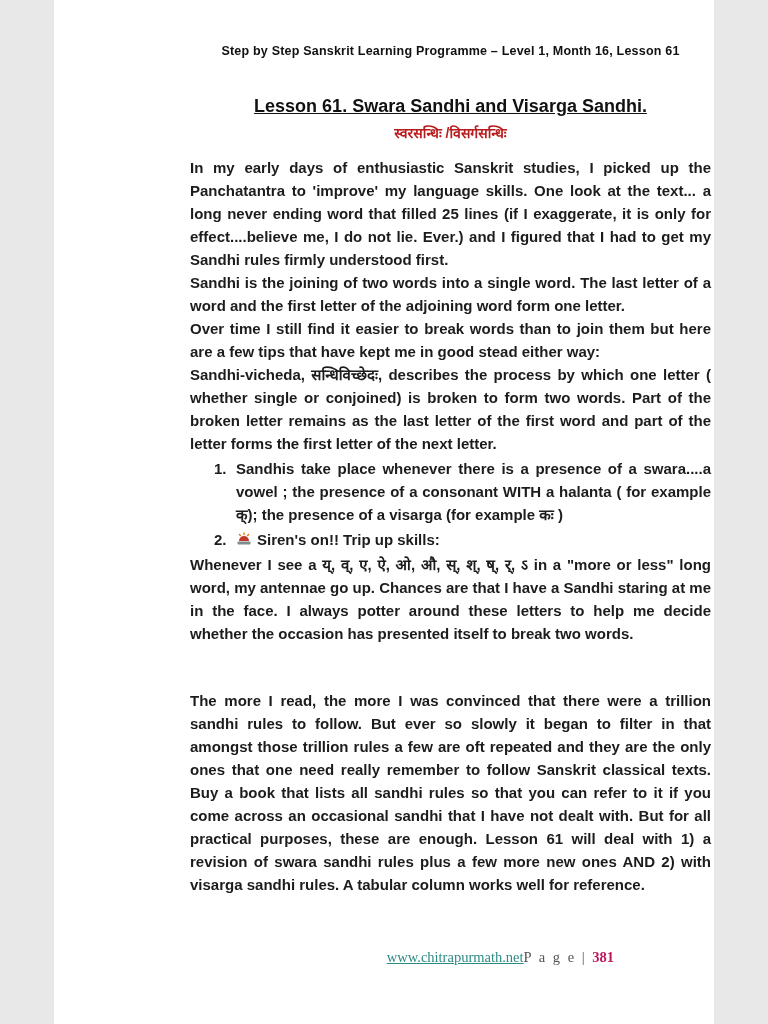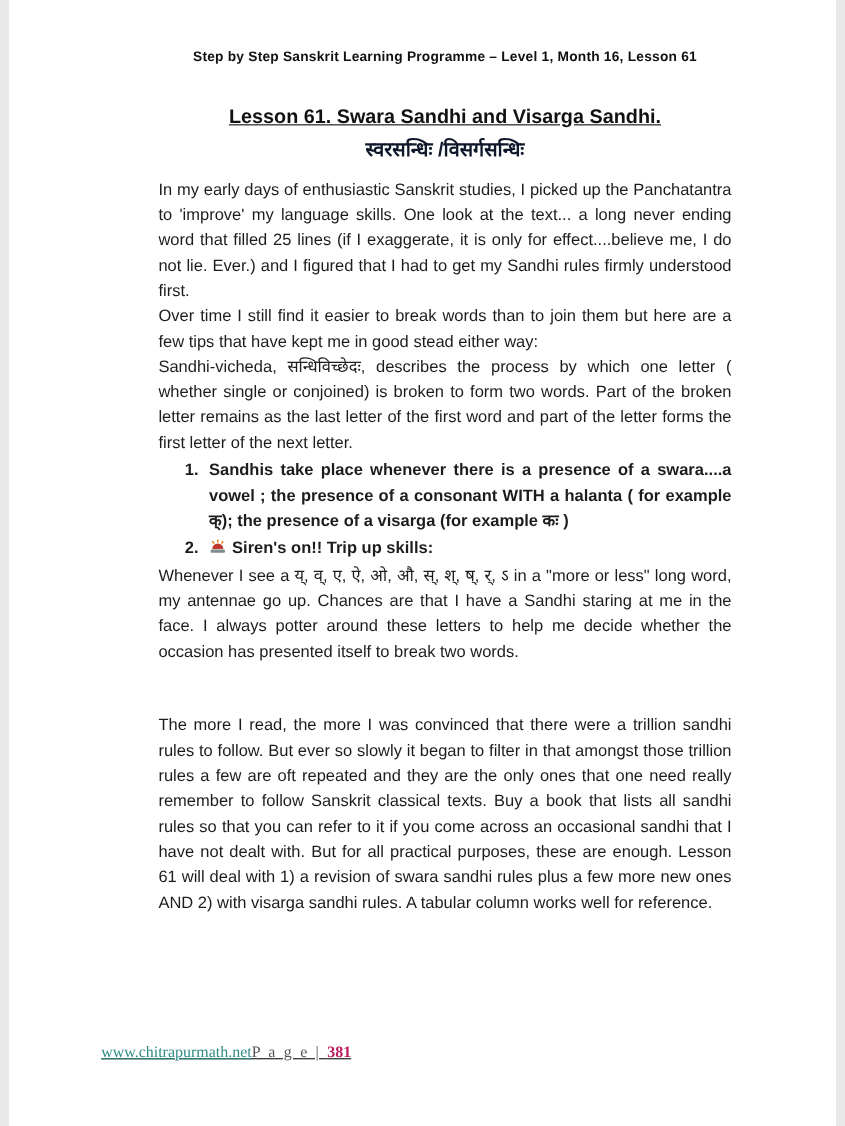--- a/index.html
+++ b/index.html
@@ -2,21 +2,21 @@
 <html><head>
 <meta charset="utf-8">
 <style>
   html, body {
     margin: 0;
     padding: 0;
     background: #e8e8e8;
   }
   .page {
     position: relative;
-    width: 752px;
+    width: 660px;
     height: 1024px;
     margin: 0 auto;
     background: #ffffff;
     font-family: "Liberation Sans", sans-serif;
     color: #1c1c1c;
     overflow: hidden;
   }
   .content {
     position: absolute;
     top: 44px;
@@ -34,29 +34,29 @@
   .lesson-title {
     text-align: center;
     font-size: 18px;
     font-weight: bold;
     text-decoration: underline;
     margin-bottom: 6px;
     color: #111;
   }
   .lesson-subtitle {
     text-align: center;
-    font-size: 18px;
+    font-size: 14px;
     font-weight: bold;
     margin-bottom: 14px;
-    color: #0f172a;
+    color: #b91c1c;
   }
   .body-text p {
     margin: 0;
     font-size: 15px;
-    font-weight: 400;
+    font-weight: 700;
     line-height: 23px;
     text-align: justify;
   }
   .gap-before {
     margin-top: 44px !important;
   }
   .olist {
     margin: 2px 0 2px 0;
   }
   .list-item {
@@ -82,25 +82,24 @@
     vertical-align: -2px;
     margin-right: 5px;
   }
   .footer {
     position: absolute;
     left: 84px;
     right: 100px;
     bottom: 58px;
     display: flex;
     align-items: baseline;
-    justify-content: flex-start;
+    justify-content: flex-end;
     font-family: "Liberation Serif", serif;
     font-size: 14.5px;
     color: #111;
-    text-decoration: underline;
   }
   .footer-link {
     color: #2e8b84;
     text-decoration: underline;
     cursor: pointer;
   }
   .footer-page {
     color: #555;
     letter-spacing: 2px;
   }
@@ -120,20 +119,21 @@
     <div class="doc-header">Step by Step Sanskrit Learning Programme – Level 1, Month 16, Lesson 61</div>
 
     <div class="lesson-title">Lesson 61.  Swara Sandhi and Visarga Sandhi.</div>
 
     <div class="lesson-subtitle">स्वरसन्धिः /विसर्गसन्धिः</div>
 
     <div class="body-text">
 
       <p>In my early days of enthusiastic Sanskrit studies, I picked up the Panchatantra to 'improve' my language skills. One look at the text... a long never ending word that filled 25 lines (if I exaggerate, it is only for effect....believe me, I do not lie. Ever.) and I figured that I had to get my Sandhi rules firmly understood first.</p>
 
+      <p>Sandhi is the joining of two words into a single word. The last letter of a word and the first letter of the adjoining word form one letter.</p>
 
       <p>Over time I still find it easier to break words than to join them but here are a few tips that have kept me in good stead either way:</p>
 
       <p>Sandhi-vicheda, सन्धिविच्छेदः, describes the process by which one letter ( whether single or conjoined) is broken to form two words. Part of the broken letter remains as the last letter of the first word and part of the letter forms the first letter of the next letter.</p>
 
       <div class="olist">
 
         <div class="list-item">
           <span class="num">1.</span>
           <span class="li-text">Sandhis take place whenever there is a presence of a swara....a vowel ; the presence of a consonant WITH a halanta ( for example क्); the presence of a visarga (for example कः )</span>

